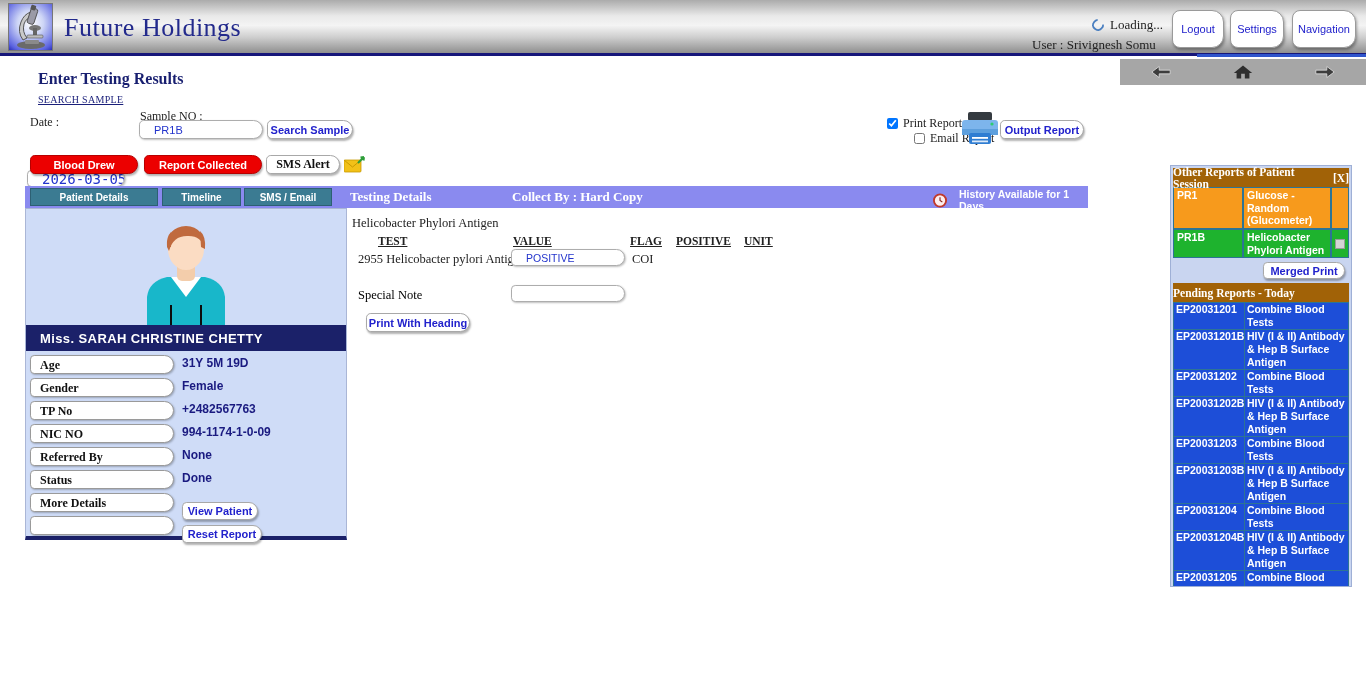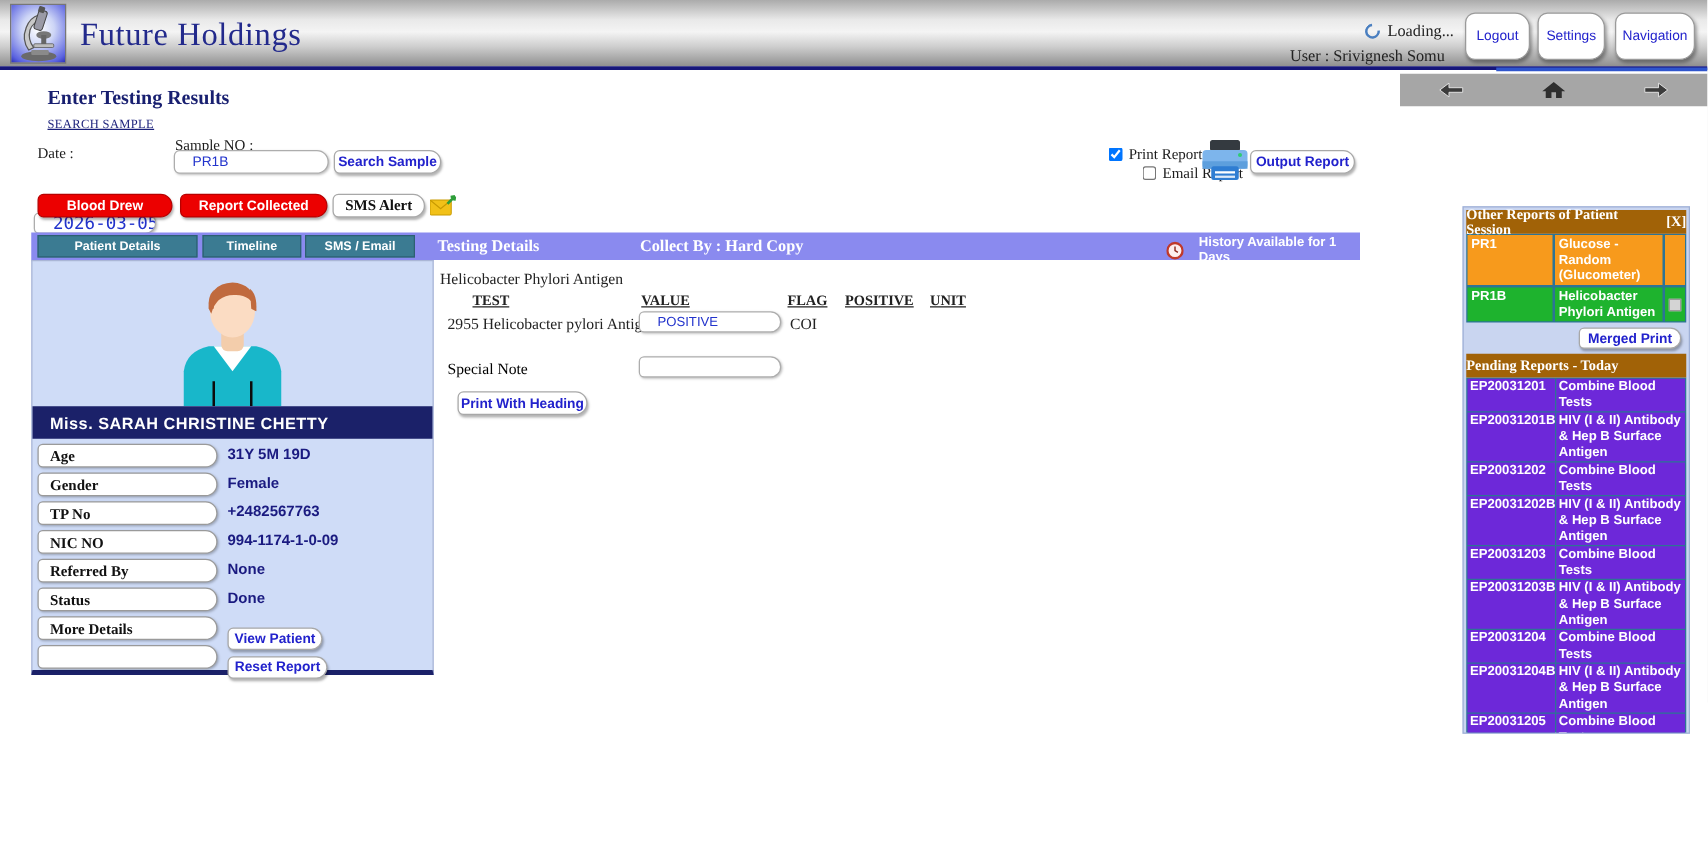--- a/index.html
+++ b/index.html
@@ -120,21 +120,21 @@
   .or-row.orange .or-cell { background:#f79a1c; }
   .or-row.green .or-cell { background:#1eb32e; }
   .or-cbcell { display:flex; align-items:center; justify-content:center; }
   .cbx { width:10px; height:10px; background:#d4d4d4; border:1px solid #9a9a9a; display:none; }
   .cbx.visible { display:block; }
   .or-row-pr1 { min-height:40px; } .or-row-pr1b { min-height:26px; }
   .merged-print-btn { position:relative; margin:4px 6px 4px auto; width:82px; height:17px; }
   .pending-table { margin:0 0 0 2px; width:176px; background:#2d7495; padding:1px; }
   .prow { display:grid; grid-template-columns:70px 103px; gap:1px; margin-bottom:1px; }
   .prow:last-child { margin-bottom:0; }
-  .pcell { background:#6d28d9; color:#fff; font-weight:bold; font-size:10.5px; line-height:13px;
+  .pcell { background:#1d4ed8; color:#fff; font-weight:bold; font-size:10.5px; line-height:13px;
     min-height:13px; padding:0 2px; overflow:hidden; cursor:pointer; }
 
   .white-zone { left:0; top:562px; width:1366px; height:116px; background:#ffffff; }
 </style>
 </head>
 <body>
 
 <div class="page">
 
   <div class="abs content-bg"></div>

